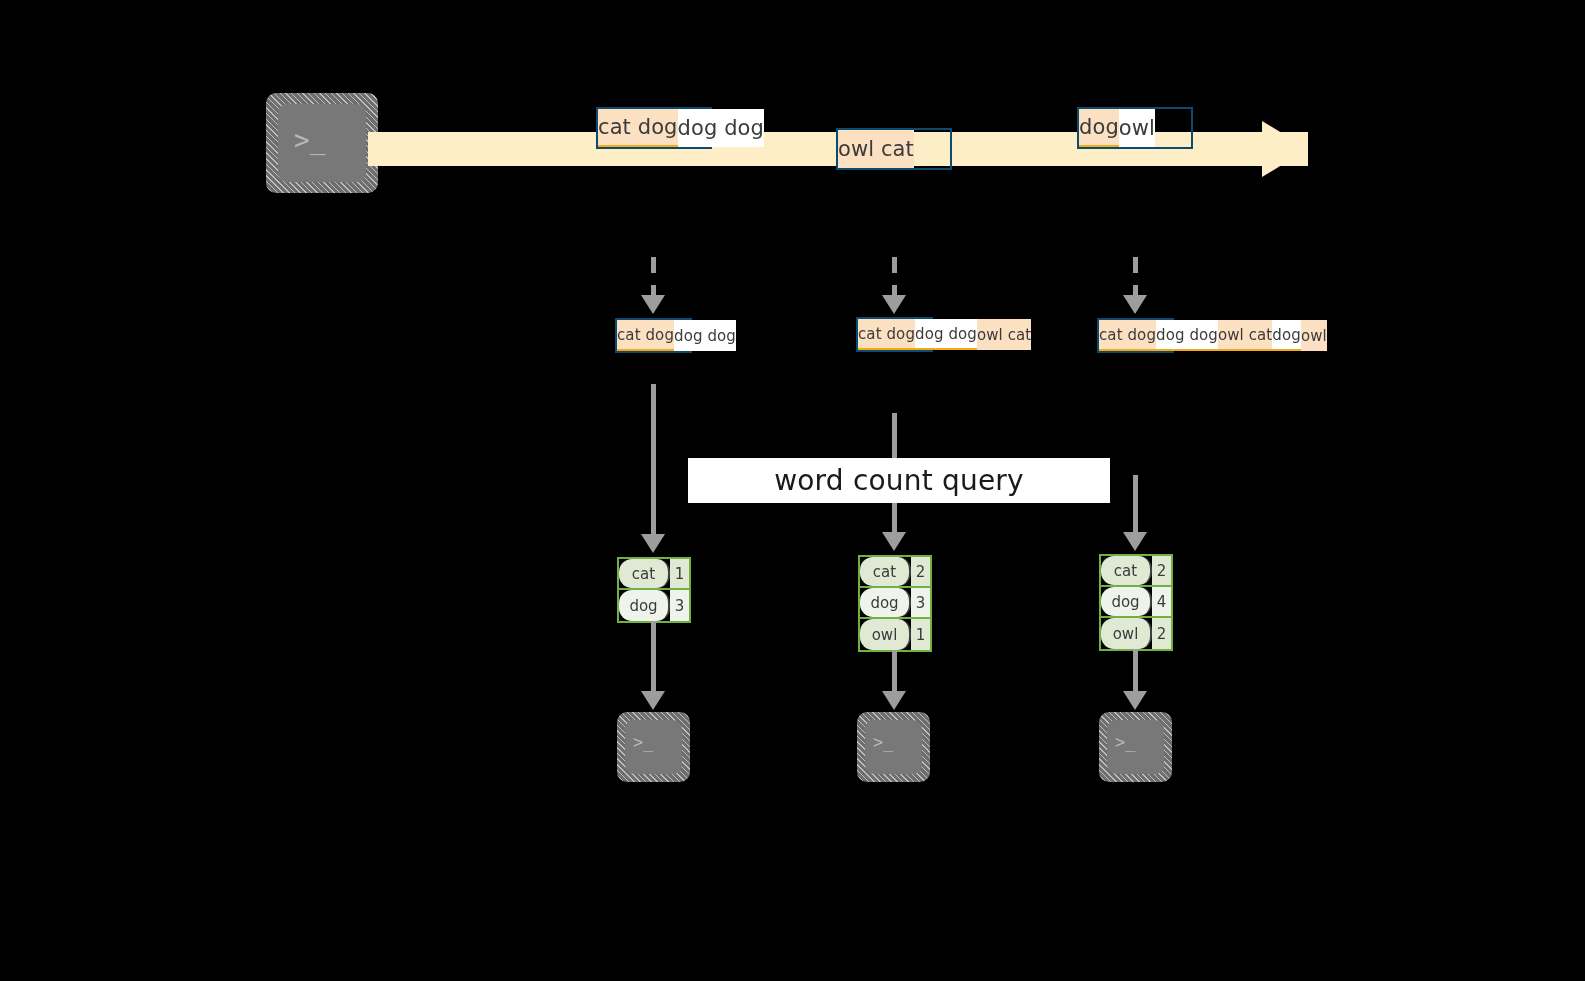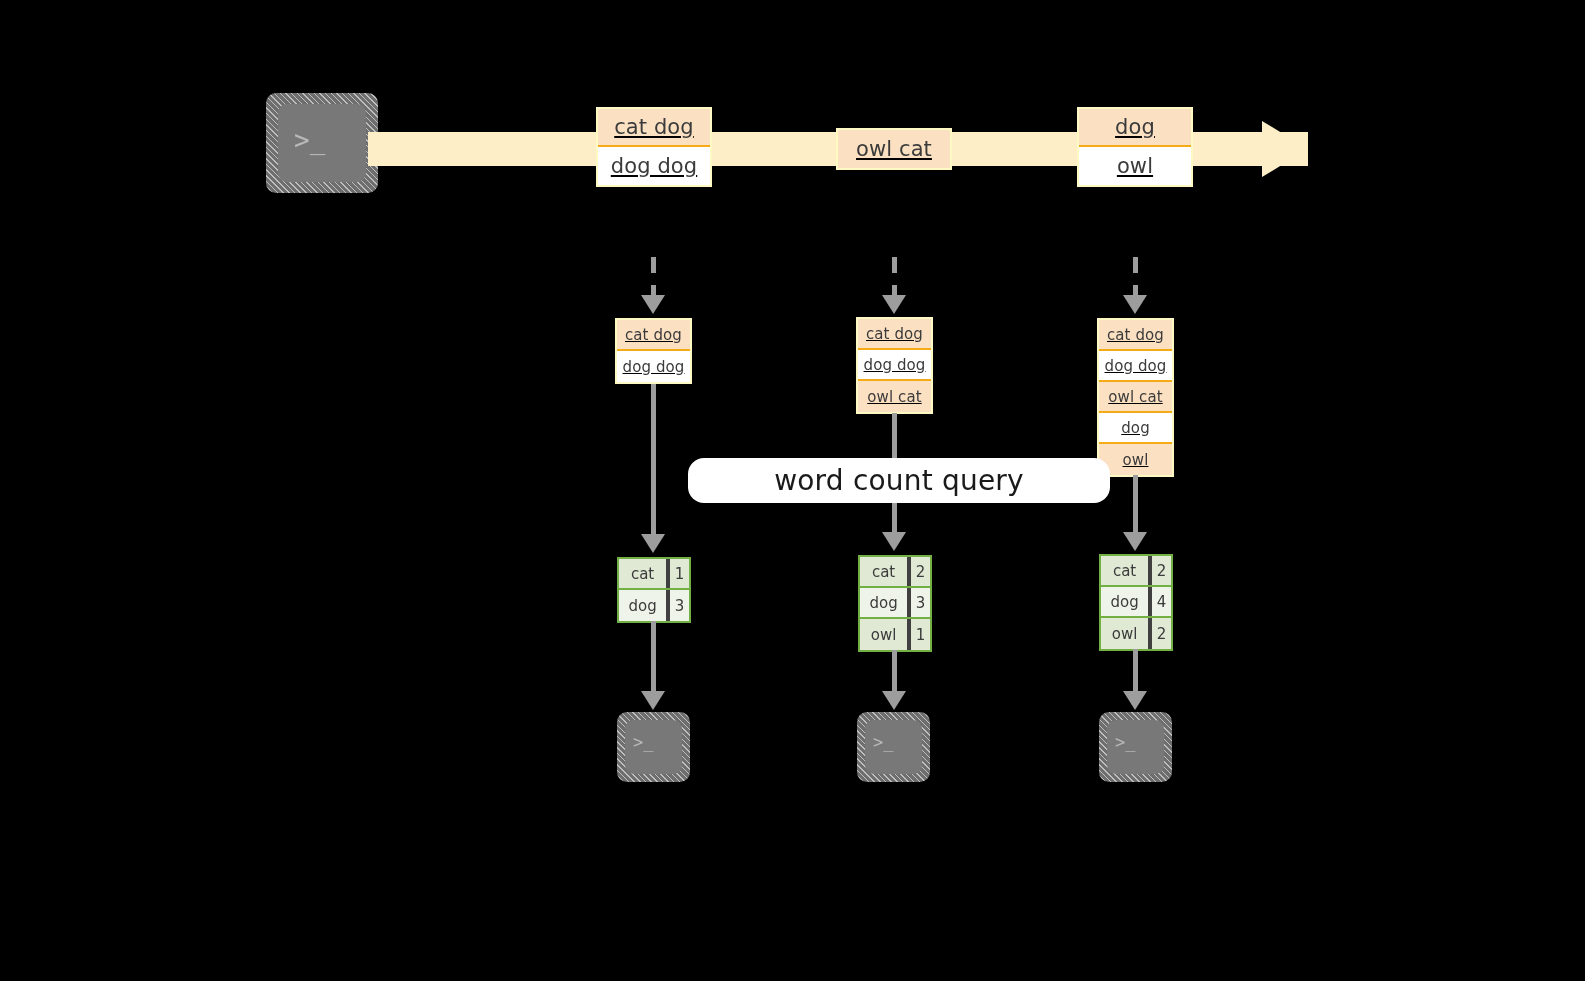--- a/index.html
+++ b/index.html
@@ -54,24 +54,23 @@
   
   .stream-band {
     position: absolute;
     background: #fdeec8;
   }
 
   
   .msg-stack {
     position: absolute;
     display: flex;
-    flex-direction: column;
-    box-sizing: border-box;
-    border: 2px solid #fef9c3;
-    text-decoration: underline;
+    flex-direction: row;
+    box-sizing: border-box;
+    border: 2px solid #0c4a6e;
   }
   .msg {
     box-sizing: border-box;
     border-bottom: 2px solid #f5ab16;
     background: #fce0c2;
     color: #3b3b3b;
     display: flex;
     align-items: center;
     justify-content: center;
     white-space: nowrap;
@@ -104,27 +103,28 @@
     display: flex;
     height: 31px;
     border-bottom: 2px solid #72b043;
     box-sizing: border-box;
   }
   .res-row:last-child { border-bottom: none; }
   .res-row.alt .res-key, .res-row.alt .res-val { background: #eff4ea; }
   .res-key {
     width: 64px;
     box-sizing: border-box;
-    border-right: 4px solid #404040;
+    border-right: 2px solid #404040;
     background: #dfe9d4;
     color: #3b3b3b;
     font-size: 15px;
     display: flex;
     align-items: center;
     justify-content: center;
+    border-radius: 13px;
   }
   .res-val {
     width: 24px;
     box-sizing: border-box;
     background: #dfe9d4;
     color: #3b3b3b;
     font-size: 15px;
     display: flex;
     align-items: center;
     justify-content: center;
@@ -297,15 +297,15 @@
 
   <div class="conn" style="left:1133px; top:649px; height:44px;"></div>
   <div class="arrowhead" style="left:1123px; top:691px;"></div>
 
   <div class="term" style="left:1099px; top:712px; width:73px; height:70px;">
     <div class="hatch"></div>
     <div class="body" style="left:8px; top:8px; right:8px; bottom:8px;"></div>
     <div class="prompt" style="left:16px; top:22px; font-size:17px;">&gt;_</div>
   </div>
 
-  <div class="query-label" style="left:688px; top:458px; width:422px; height:45px;border-radius:16px;">word count query</div>
+  <div class="query-label" style="left:688px; top:458px; width:422px; height:45px;">word count query</div>
 
 </div>
 
 </body></html>

